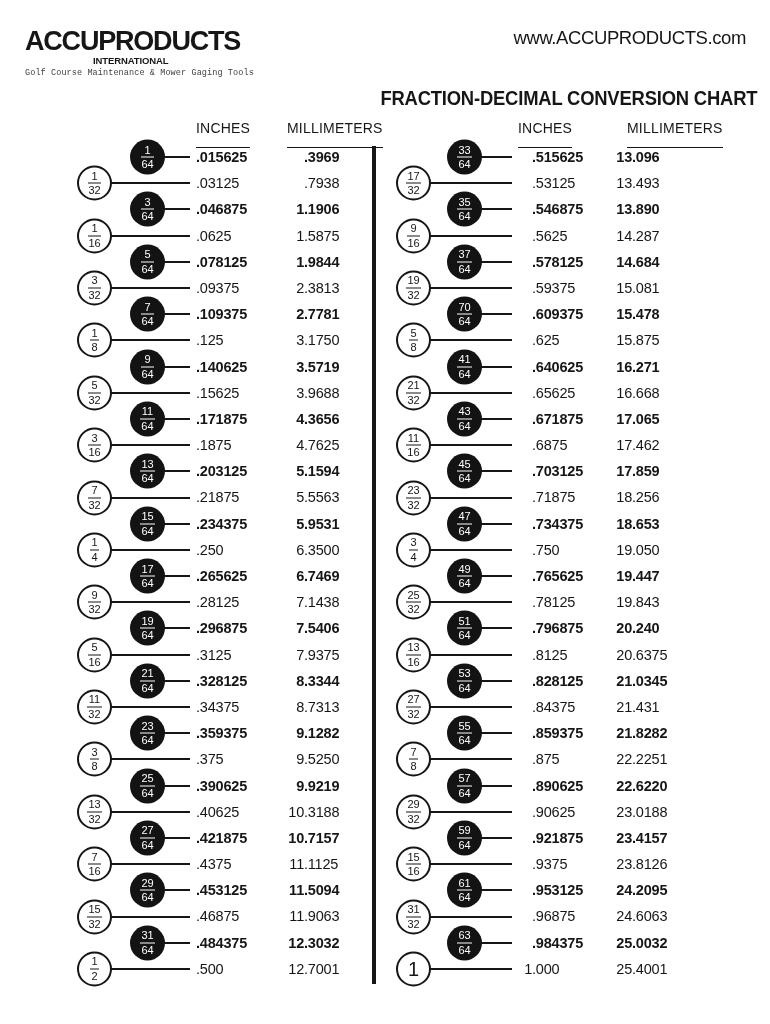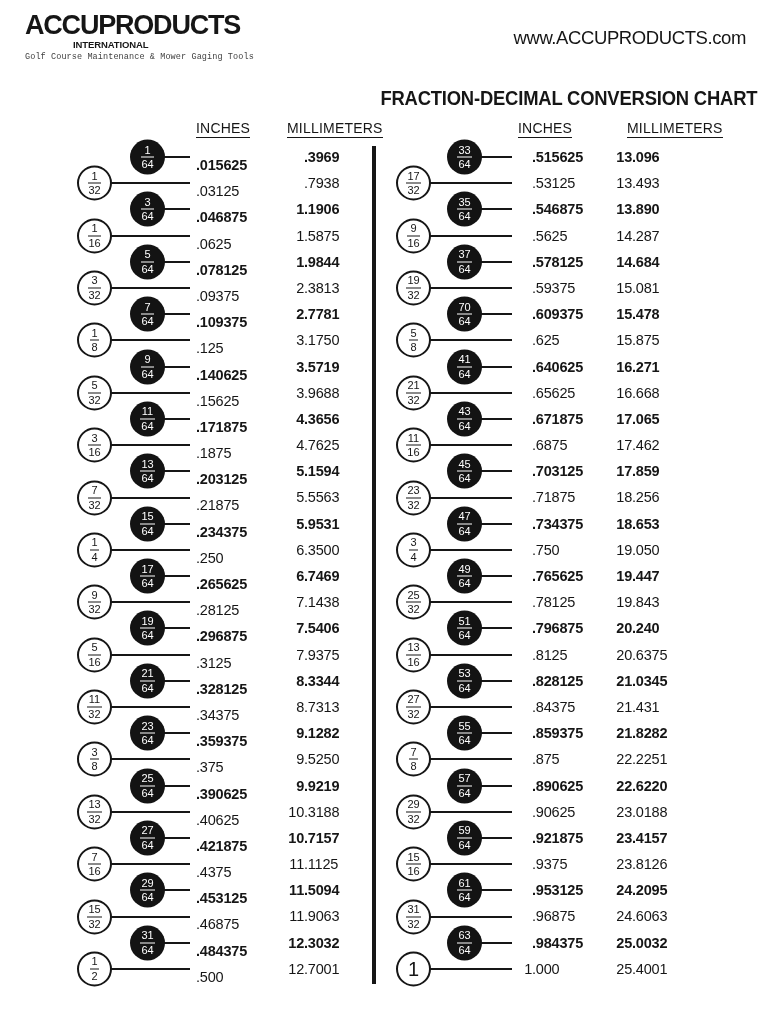--- a/index.html
+++ b/index.html
@@ -1,31 +1,31 @@
 <!DOCTYPE html>
 <html><head>
 <meta charset="utf-8">
 <style>
   html,body{margin:0;padding:0;}
   body{
     width:770px;height:1024px;background:#ffffff;position:relative;
     font-family:"Liberation Sans", sans-serif;color:#161616;overflow:hidden;
   }
   
-  .brand-block{position:absolute;left:25px;top:12px;}
+  .brand-block{position:absolute;left:25px;top:28px;}
   .brand{font-size:27px;font-weight:bold;letter-spacing:-1.2px;line-height:1;white-space:nowrap;}
-  .brand-sub{font-size:9.5px;font-weight:bold;letter-spacing:-0.1px;margin-left:48px;margin-top:1px;line-height:1;}
+  .brand-sub{font-size:9.5px;font-weight:bold;letter-spacing:-0.1px;margin-left:68px;margin-top:1px;line-height:1;}
   .tagline{font-size:8.5px;color:#424242;margin-top:3px;letter-spacing:0.1px;line-height:1;font-family:Liberation Mono, monospace;}
   .website{position:absolute;top:27px;right:24px;font-size:18.5px;font-weight:normal;letter-spacing:-0.4px;}
   
   .title{position:absolute;top:87px;left:4px;width:100%;text-align:right;}
   .title span{display:inline-block;font-size:20px;font-weight:bold;letter-spacing:-0.2px;transform:scaleX(0.92);}
   
   .chdr{position:absolute;top:121px;font-size:14px;letter-spacing:0.2px;line-height:1.1;
-        border-bottom:1.6px solid #161616;padding-bottom:1px;}
+        border-bottom:1.6px solid #161616;padding-bottom:11px;}
   .h-in-l{left:196px;} .h-mm-l{left:287px;} .h-in-r{left:518px;} .h-mm-r{left:627px;}
   
   .divider{position:absolute;left:372px;top:146px;width:4px;height:838px;background:#161616;}
   
   .col{position:absolute;top:144px;left:0;width:770px;}
   .row{position:relative;height:26.19px;line-height:26.19px;}
   .bubble{position:absolute;top:50%;transform:translateY(-50%);width:35px;height:35px;
           border-radius:50%;display:flex;align-items:center;justify-content:center;
           z-index:2;background:#fff;box-sizing:border-box;}
   .b-black{background:#131313;color:#fff;}
@@ -36,21 +36,21 @@
   .whole{font-size:20px;line-height:1;}
   .line{position:absolute;top:50%;height:2px;margin-top:-1px;background:#161616;z-index:1;}
   .val{position:absolute;font-size:14.5px;letter-spacing:-0.2px;white-space:nowrap;}
   .row.is64 .val{font-weight:bold;}
   .ip{display:inline-block;text-align:right;}
   .v-in .ip{width:8px;} .v-mm .ip{width:16px;}
   
   .col-left  .b-white{left:77px;}  .col-left  .b-black{left:130px;}
   .col-left  .row .line{left:108px;width:82px;}
   .col-left  .row.is64 .line{left:160px;width:30px;}
-  .col-left  .v-in{left:188px;margin-top:8px;} .col-left  .v-mm{left:288px;}
+  .col-left  .v-in{left:188px;} .col-left  .v-mm{left:288px;}
   .col-right .b-white{left:396px;} .col-right .b-black{left:447px;}
   .col-right .row .line{left:427px;width:85px;}
   .col-right .row.is64 .line{left:477px;width:35px;}
   .col-right .v-in{left:524px;} .col-right .v-mm{left:616px;}
 </style>
 </head>
 <body>
 
 <div class="brand-block">
   <div class="brand">ACCUPRODUCTS</div>

